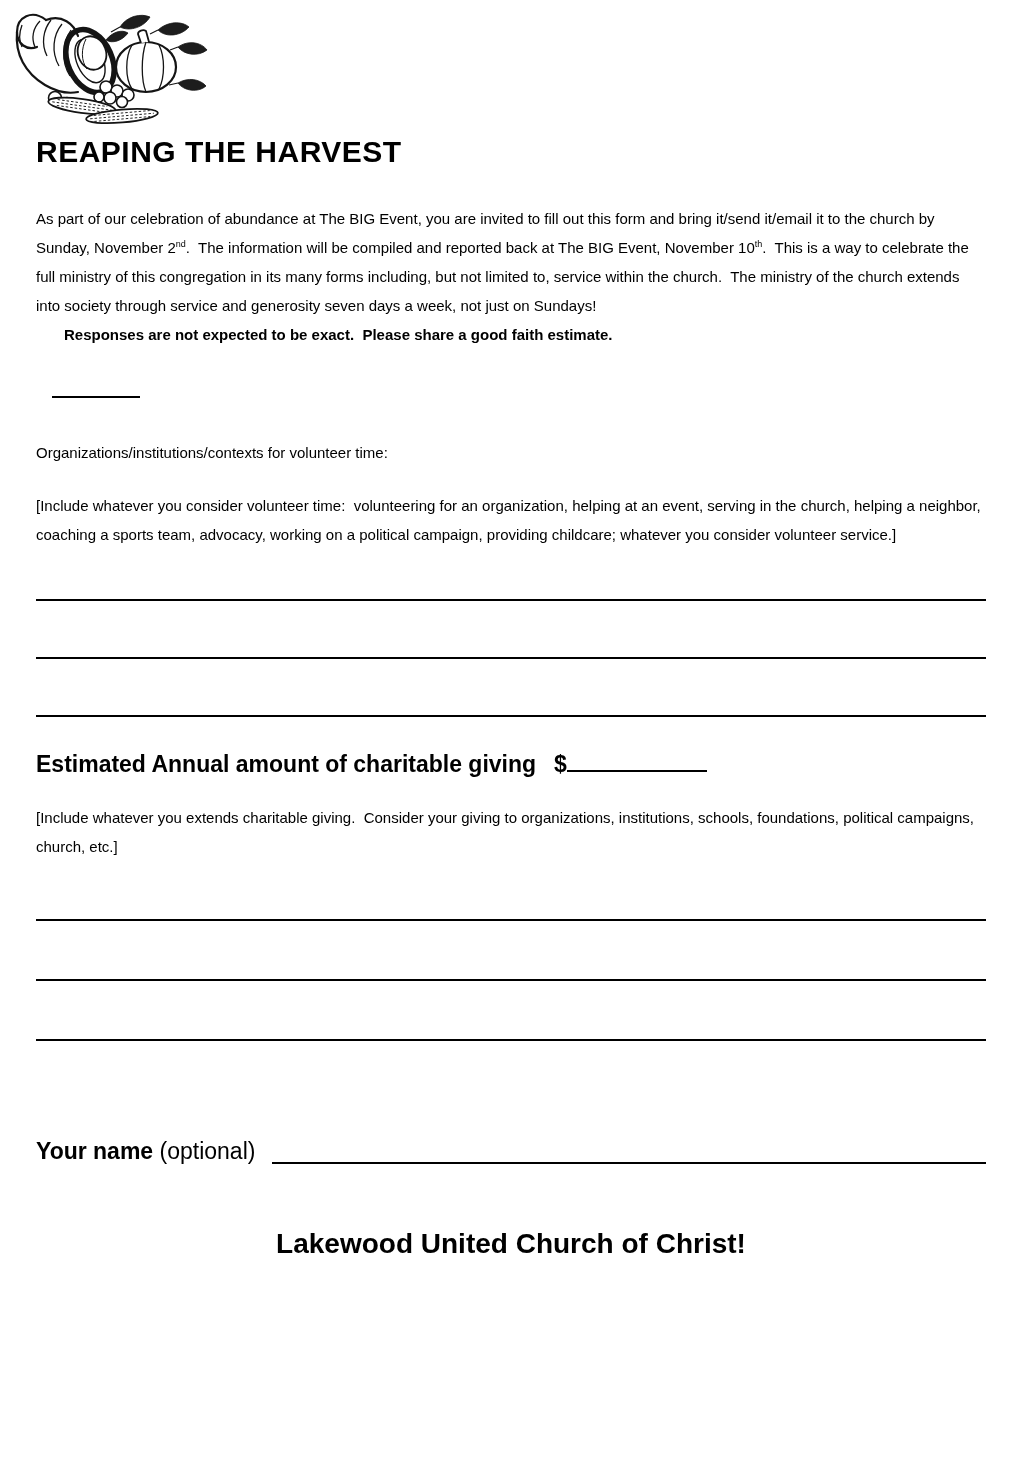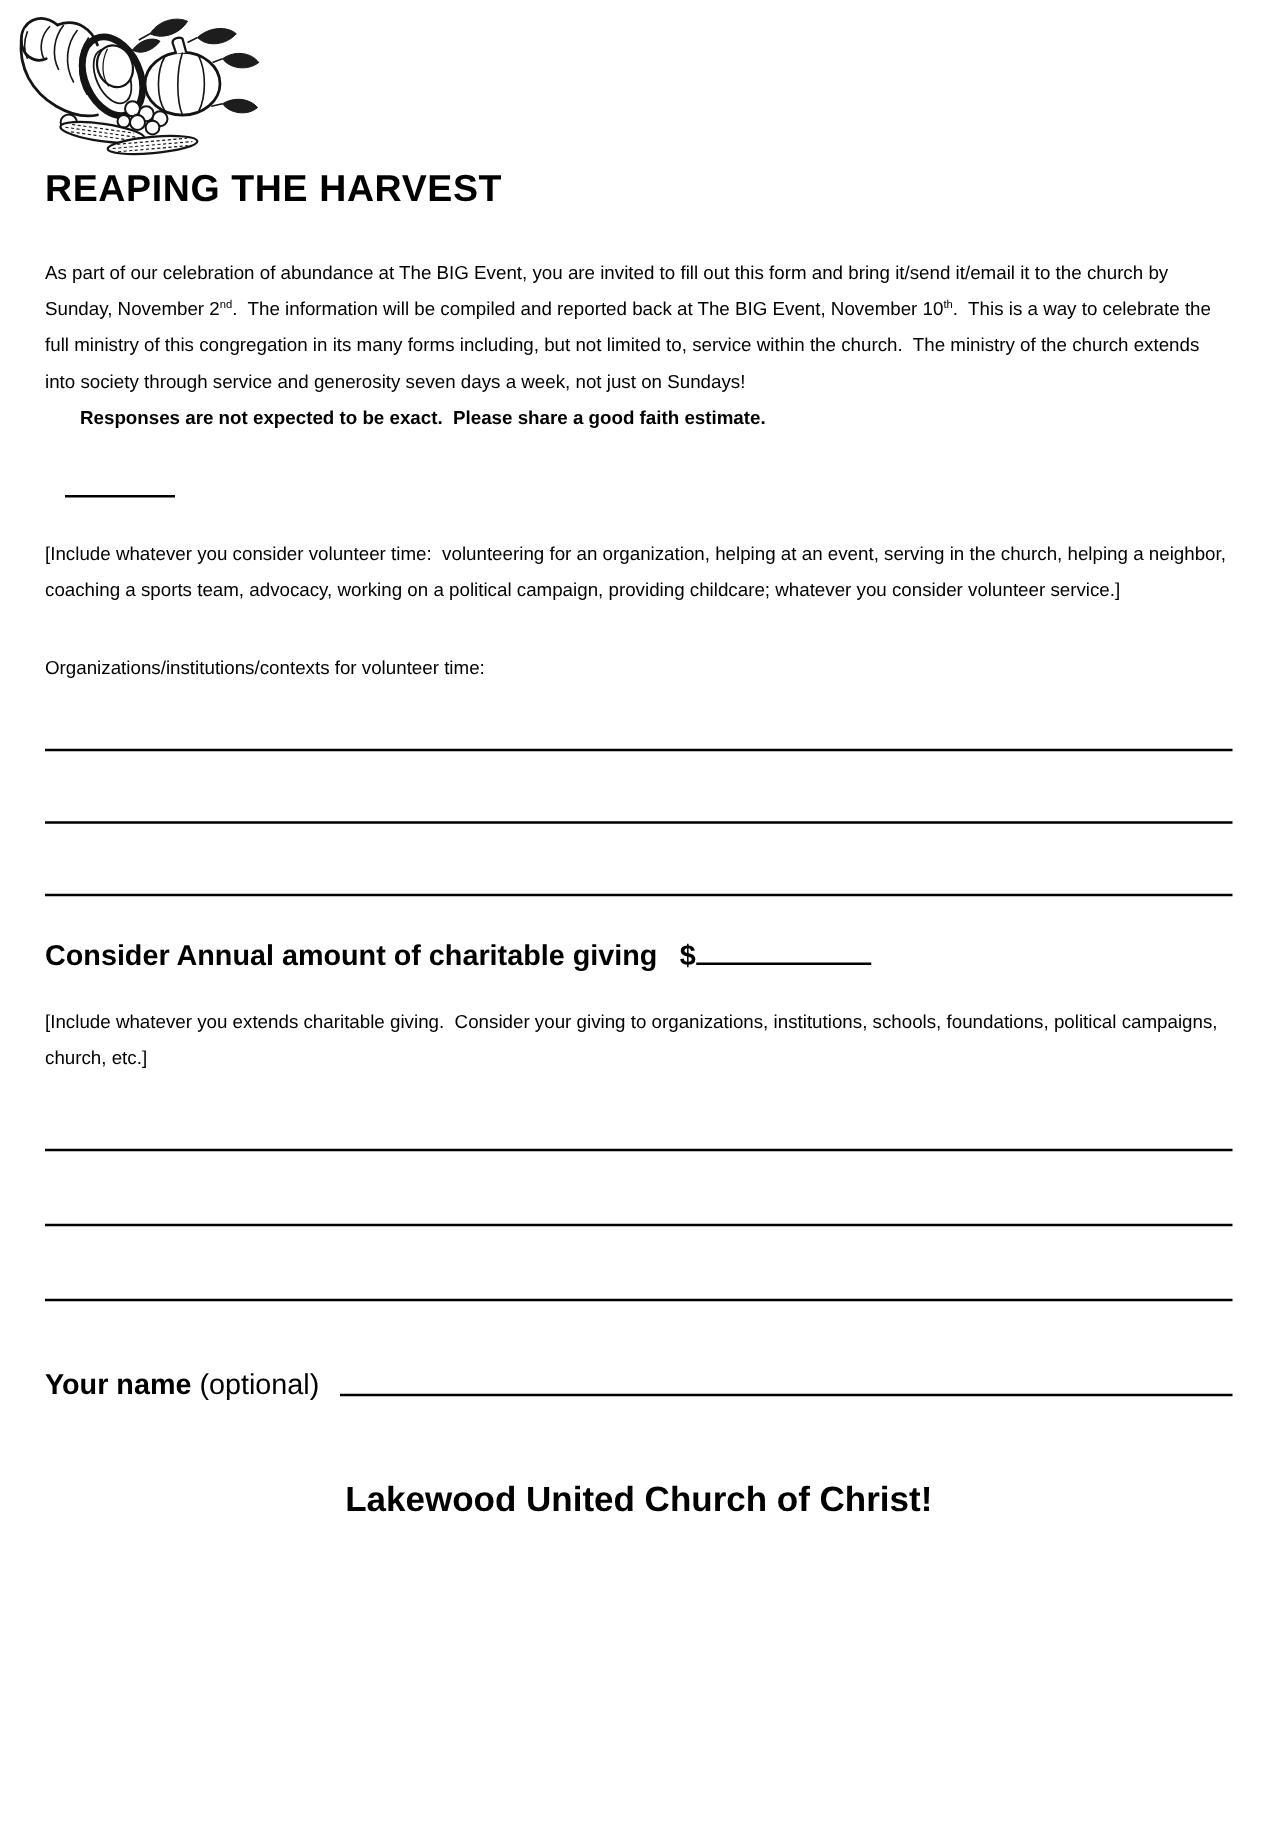--- a/index.html
+++ b/index.html
@@ -69,22 +69,22 @@
   .lines-group { margin-top: -6px; }
   .write-line {
     height: 56px;
     border-bottom: 2.5px solid #000;
   }
   .write-line-2 { height: 58px; }
   .heading-giving { margin-top: 33px; }
   .orgs-label-giving { margin-top: 34px; }
   .name-row {
     display: flex;
-    align-items: flex-start;
-    margin-top: 52px;
+    align-items: center;
+    margin-top: 96px;
     font-size: 23px;
     line-height: 29px;
   }
   .name-label-bold { font-weight: bold; white-space: pre; }
   .name-label-opt { white-space: pre; }
   .blank-fill {
     flex: 1 1 auto;
     border-bottom: 2px solid #000;
     height: 22px;
     margin-left: 10px;
@@ -182,31 +182,31 @@
   </div>
 
   <h1 class="doc-title">REAPING THE HARVEST</h1>
 
   <p class="body-text intro"><span>As part of our celebration of abundance at The BIG Event, you are invited to fill out this form and bring it/send it/email it to the church by Sunday, November 2</span><sup>nd</sup><span>.  The information will be compiled and reported back at The BIG Event, November 10</span><sup>th</sup><span>.  This is a way to celebrate the full ministry of this congregation in its many forms including, but not limited to, service within the church.  The ministry of the church extends into society through service and generosity seven days a week, not just on Sundays!</span></p>
 
   <p class="body-text emphasis-line">Responses are not expected to be exact.  Please share a good faith estimate.</p>
 
   <p class="section-heading heading-volunteer"><span class="blank-short"></span></p>
 
+  <p class="body-text orgs-label-volunteer">Organizations/institutions/contexts for volunteer time:</p>
+
   <p class="body-text note">[Include whatever you consider volunteer time:  volunteering for an organization, helping at an event, serving in the church, helping a neighbor, coaching a sports team, advocacy, working on a political campaign, providing childcare; whatever you consider volunteer service.]</p>
-
-  <p class="body-text orgs-label-volunteer">Organizations/institutions/contexts for volunteer time:</p>
 
   <div class="lines-group">
     <div class="write-line"></div>
     <div class="write-line"></div>
     <div class="write-line"></div>
   </div>
 
-  <p class="section-heading heading-giving"><span>Consider Annual amount of charitable giving</span><span class="currency">$</span><span class="blank-money"></span></p>
+  <p class="section-heading heading-giving"><span>Estimated Annual amount of charitable giving</span><span class="currency">$</span><span class="blank-money"></span></p>
 
   <p class="body-text note">[Include whatever you extends charitable giving.  Consider your giving to organizations, institutions, schools, foundations, political campaigns, church, etc.]</p>
 
 
   <div class="lines-group" style="margin-top:0;">
     <div class="write-line write-line-2"></div>
     <div class="write-line write-line-2"></div>
     <div class="write-line write-line-2"></div>
   </div>
 

